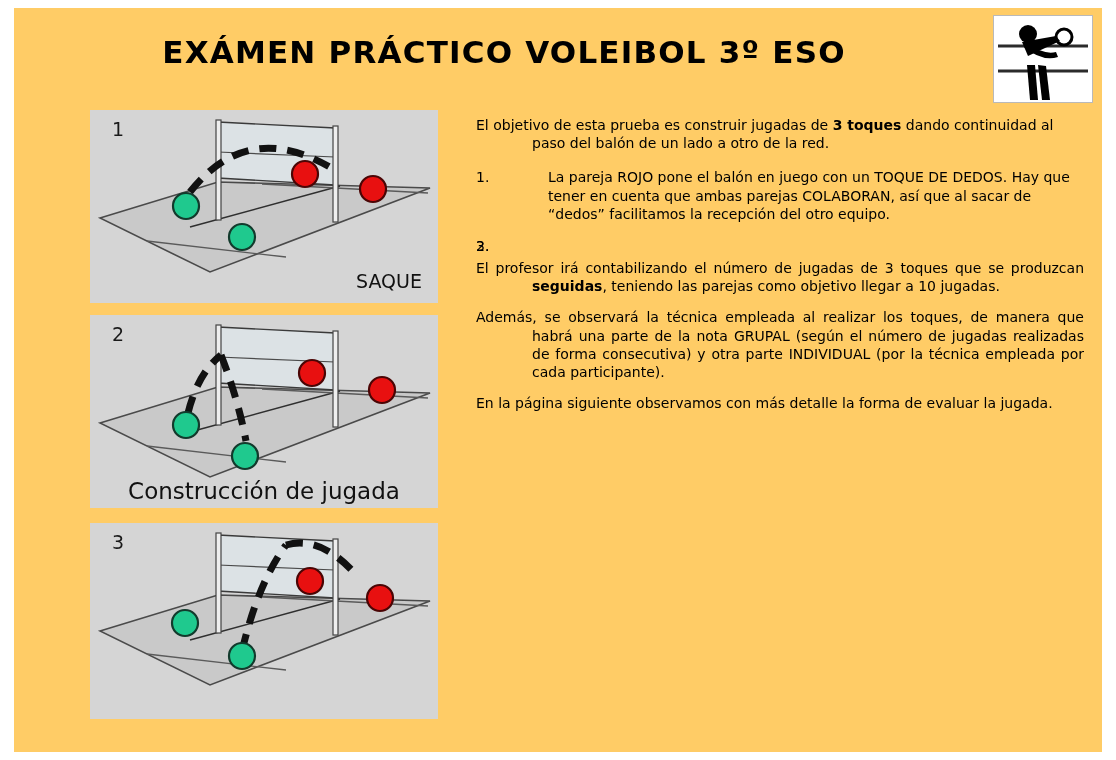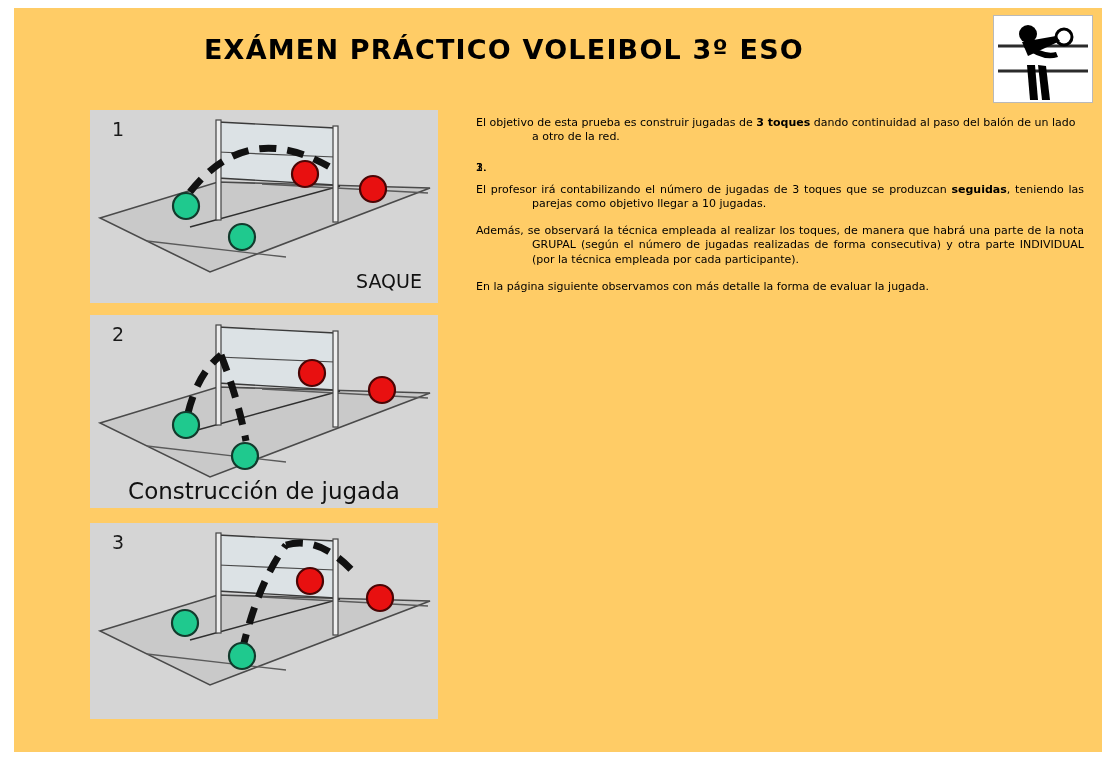--- a/index.html
+++ b/index.html
@@ -26,21 +26,21 @@
 
   
   #title {
     position: absolute;
     left: 0;
     top: 26px;
     width: 980px;
     text-align: center;
     font-family: "DejaVu Sans", sans-serif;
     font-weight: bold;
-    font-size: 27px;
+    font-size: 31px;
     letter-spacing: 1.2px;
     color: #000000;
     white-space: nowrap;
   }
 
   
   #logo-badge {
     position: absolute;
     left: 979px;
     top: 7px;
@@ -98,21 +98,21 @@
   }
 
   
   #text-col {
     position: absolute;
     left: 462px;
     top: 108px;
     width: 608px;
     color: #000000;
     font-family: "DejaVu Sans", sans-serif;
-    font-size: 11px;
+    font-size: 14px;
     line-height: 1.30;
   }
   .para {
     margin-bottom: 13px;
     text-indent: 0;
     padding-left: 56px;
   }
   .para .first-line-out {
     margin-left: -56px;
   }
@@ -253,20 +253,21 @@
   </div>
 
   <div id="text-col">
 
     <div class="intro">
       <span class="lead">El objetivo de esta prueba es construir jugadas de </span><b>3 toques</b><span> dando continuidad al paso del balón de un lado a otro de la red.</span>
     </div>
 
     <div class="numbered">
       <span class="num">1.</span>
+      <span>La pareja ROJO pone el balón en juego con un TOQUE DE DEDOS. Hay que tener en cuenta que ambas parejas COLABORAN, así que al sacar de “dedos” facilitamos la recepción del otro equipo.</span>
     </div>
 
     <div class="numbered">
       <span class="num">2.</span>
     </div>
 
     <div class="numbered">
       <span class="num">3.</span>
     </div>
 

